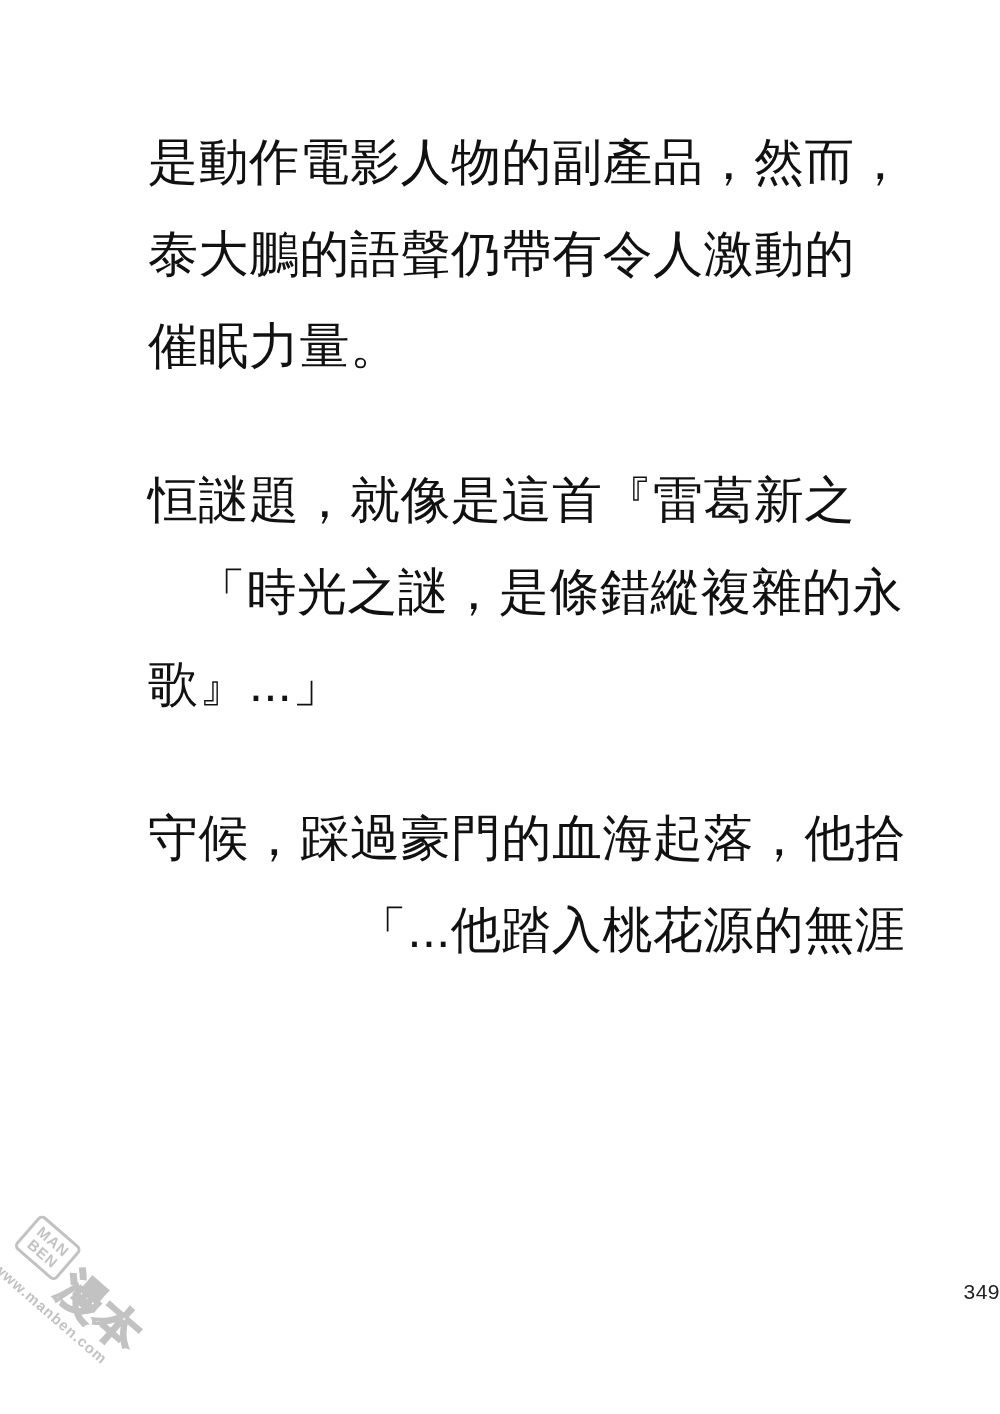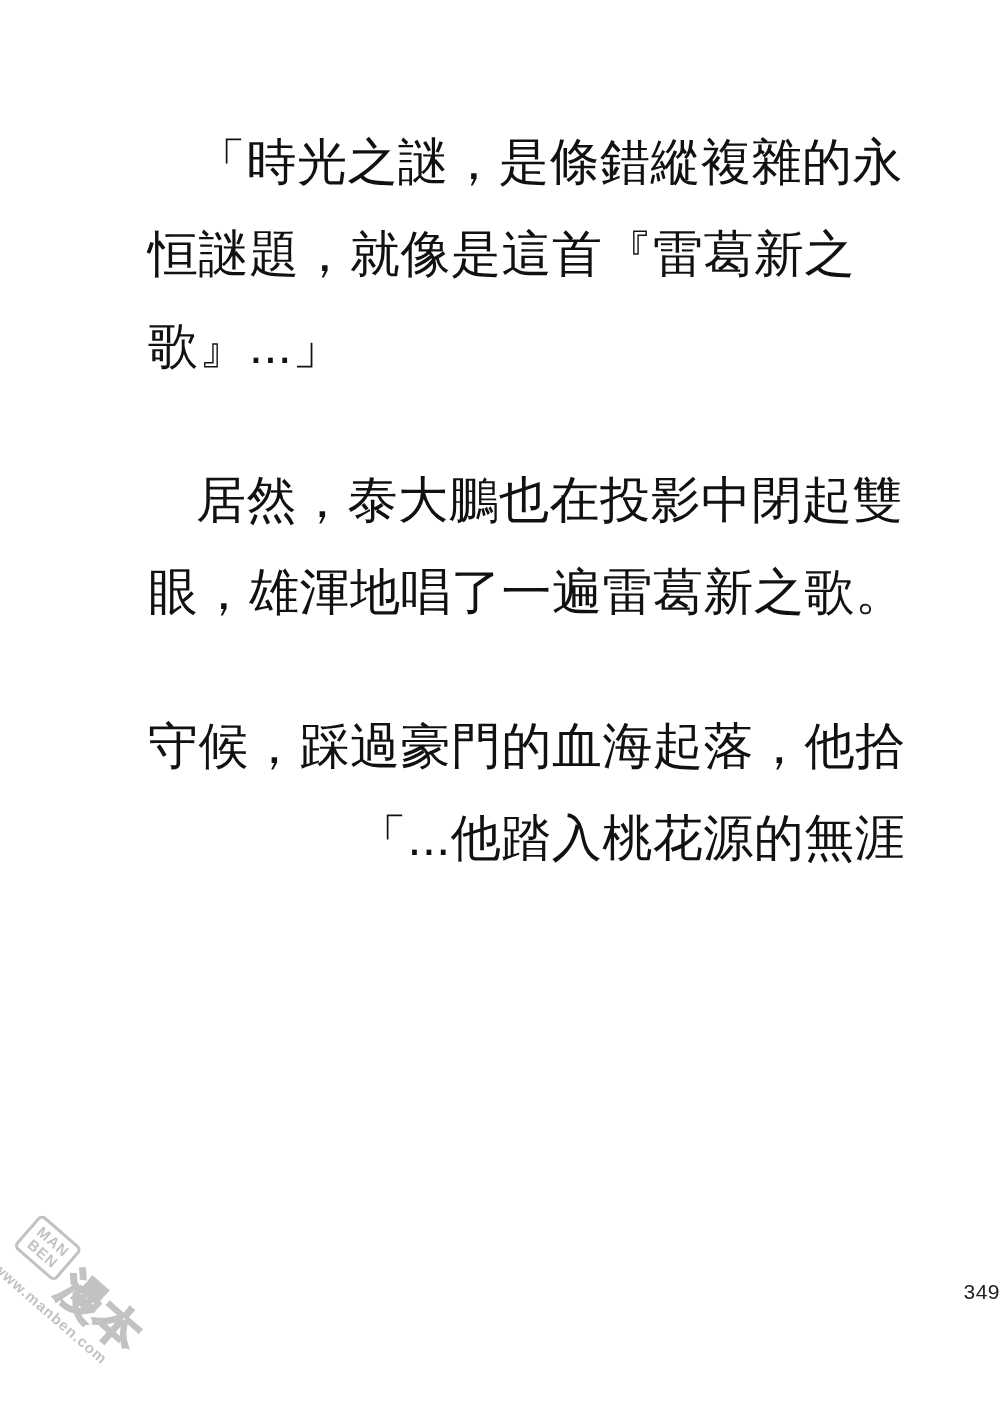--- a/index.html
+++ b/index.html
@@ -90,31 +90,32 @@
     white-space: nowrap;
   }
 </style>
 </head>
 <body>
 
 <div class="page">
 
   <div class="content">
 
+    <div class="paragraph">
+      <div class="line">是動作電影人物的副產品，然而，</div>
+      <div class="line">泰大鵬的語聲仍帶有令人激動的</div>
+      <div class="line">催眠力量。</div>
+    </div>
 
     <div class="paragraph">
+      <div class="line">恒謎題，就像是這首『雷葛新之</div>
       <div class="line indent-1">「時光之謎，是條錯縱複雜的永</div>
-      <div class="line">恒謎題，就像是這首『雷葛新之</div>
       <div class="line">歌』...」</div>
     </div>
 
-    <div class="paragraph">
-      <div class="line indent-1">居然，泰大鵬也在投影中閉起雙</div>
-      <div class="line">眼，雄渾地唱了一遍雷葛新之歌。</div>
-    </div>
 
     <div class="paragraph">
       <div class="line">守候，踩過豪門的血海起落，他拾</div>
       <div class="line indent-deep">「...他踏入桃花源的無涯</div>
     </div>
 
   </div>
 
   <div class="watermark">
     <div class="wm-row">

